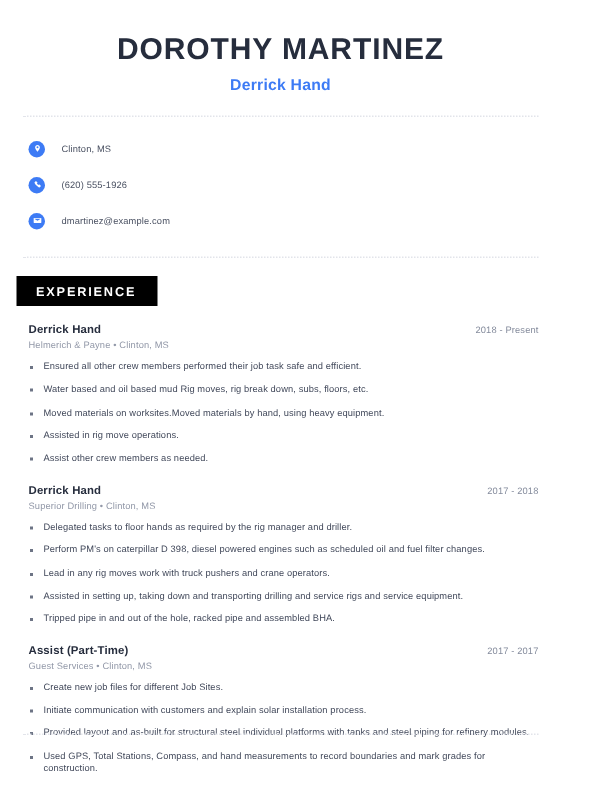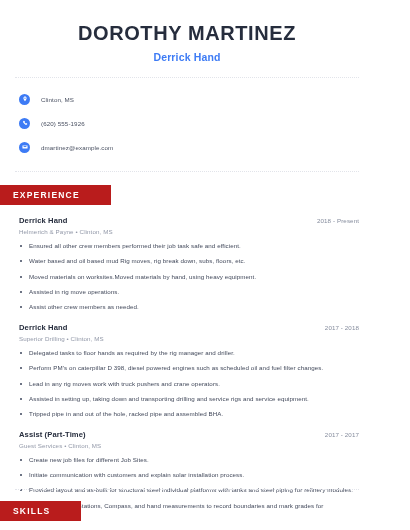--- a/index.html
+++ b/index.html
@@ -79,27 +79,27 @@
     color: #4a5162;
     letter-spacing: 0.1px;
   }
 
   
   .section {
     margin-top: 12px;
   }
   .section-badge {
     display: inline-block;
-    background: #b91c1c;
+    background: #000000;
     color: #ffffff;
     font-size: 8.5px;
     font-weight: bold;
     letter-spacing: 1.2px;
-    padding: 5px 31px 5px 13px;
-    margin-left: 0;
+    padding: 5px 14px 5px 13px;
+    margin-left: 11px;
   }
 
   
   .entries {
     padding: 0 15px 0 19px;
   }
   .entry {
     margin-top: 11px;
   }
   .entry-head {
@@ -255,17 +255,14 @@
           <li>Initiate communication with customers and explain solar installation process.</li>
           <li>Provided layout and as-built for structural steel individual platforms with tanks and steel piping for refinery modules.</li>
           <li>Used GPS, Total Stations, Compass, and hand measurements to record boundaries and mark grades for construction.</li>
         </ul>
       </div>
 
     </div>
   </div>
 
   <div class="bottom-rule"></div>
-  <div class="skills-section">
-    <div class="section-badge">SKILLS</div>
-  </div>
 
 </div>
 
 </body></html>

